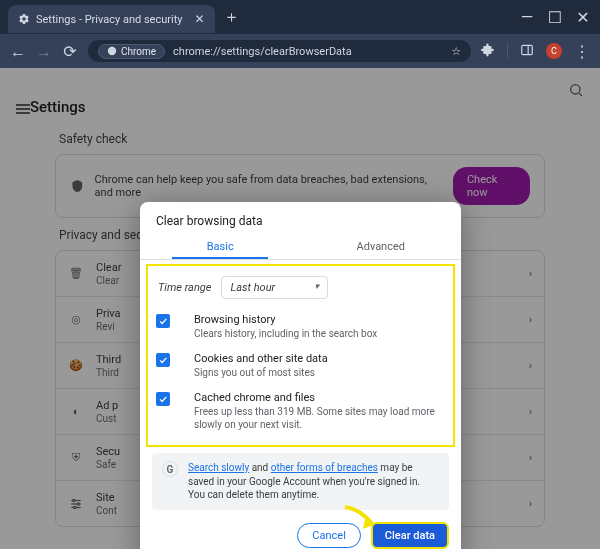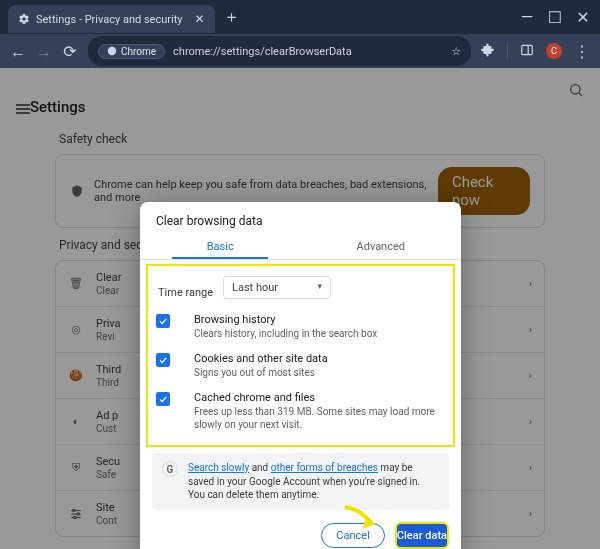--- a/index.html
+++ b/index.html
@@ -9,69 +9,69 @@
   .titlebar { height: 34px; background: #1f2a3c; display: flex; align-items: center; }
   .tab { display: flex; align-items: center; background: #344158; height: 28px; margin-left: 8px; margin-top: 4px; border-radius: 8px 8px 0 0; padding: 0 10px; gap: 6px; color: #d6dbe6; font-size: 11px; }
   .tab .gear { width: 12px; height: 12px; }
   .tab .x { color: #cfd6e3; font-size: 12px; margin-left: 6px; }
   .newtab { width: 22px; height: 22px; border-radius: 4px; margin-left: 6px; display: flex; align-items:center; justify-content:center; color:#cfd6e3; }
   .winbtns { margin-left:auto; display:flex; gap:14px; padding-right:10px; color:#cfd6e3; }
   .winbtns span { width:14px; height:14px; display:inline-flex; align-items:center; justify-content:center; }
 
   .addrbar { height: 34px; background: #344158; display:flex; align-items:center; padding:0 10px; gap:10px; color:#cfd6e3; }
   .navicon { width:16px; height:16px; display:inline-flex; align-items:center; justify-content:center; }
-  .omnibox { flex:1; background:#1f2a3c; border-radius:14px; height:30px; display:flex; align-items:center; padding:0 10px; gap:8px; font-size:11px; color:#cfd6e3; }
+  .omnibox { flex:1; background:#1f2a3c; border-radius:14px; height:22px; display:flex; align-items:center; padding:0 10px; gap:8px; font-size:11px; color:#cfd6e3; }
   .chip { background:#344158; border-radius:10px; padding:1px 8px; font-size:10px; color:#dfe4ee; border:1px solid #4a5a76; display:flex; align-items:center; gap:4px;}
   .addr-right { display:flex; gap:12px; align-items:center; }
   .avatar { width:16px; height:16px; border-radius:50%; background:#c6412f; color:#fff; font-size:9px; display:flex; align-items:center; justify-content:center; }
   .vsep { width:1px; height:16px; background:#4a5a76; }
 
   
   .page { position:absolute; top:68px; left:0; right:0; bottom:0; background:#fff; }
   .scrim { position:absolute; inset:0; background:rgba(0,0,0,0.40); }
   .page-header { display:flex; align-items:flex-end; height:48px; padding:0 16px; gap:0; color:#202124; position:relative;}
   .hamburger div { width:14px; height:2px; background:#5f6368; margin:2px 0; }
   .page-header h1 { font-size:15px; font-weight:500; }
   .search-icon-right { position:absolute; right:16px; top:14px; color:#5f6368; }
   .content { max-width:490px; margin:0 auto; padding-top:6px; color:#202124; }
   .section-title { font-size:12px; color:#424549; margin:10px 0 8px 4px; }
   .card { border:1px solid #dadce0; border-radius:8px; padding:12px 14px; display:flex; align-items:center; gap:10px; font-size:11px; color:#3c4043;justify-content:space-between; }
-  .check-now { margin-left:auto; background:#a16207; color:#fff; border-radius:14px; padding:6px 14px; font-size:15px; }
+  .check-now { margin-left:auto; background:#a21caf; color:#fff; border-radius:14px; padding:6px 14px; font-size:11px; }
   .rows-card { border:1px solid #dadce0; border-radius:8px; }
   .row { display:flex; align-items:center; padding:10px 12px; border-bottom:1px solid #e4e6ea; font-size:11px; color:#3c4043; gap:12px;}
   .row:last-child { border-bottom:none; }
   .row .ri { width:16px; height:16px; color:#5f6368; display:flex; align-items:center; justify-content:center;}
   .row .txt { flex:1; }
   .row .sub { color:#6a6e74; font-size:10px; margin-top:1px;}
   .row .chev { color:#5f6368; font-size:11px; }
 
   
   .modal { position:absolute; left:140px; top:202px; width:321px; background:#fff; border-radius:8px; box-shadow:0 4px 30px rgba(0,0,0,.35); padding-bottom:12px;}
   .modal-title { font-size:12px; color:#202124; padding:12px 16px 4px; }
   .tabs { display:flex; }
   .tabbtn { flex:1; text-align:center; font-size:11px; padding:8px 0 6px; color:#5f6368; position:relative;}
   .tabbtn.active { color:#1a73e8; }
   .tabbtn.active::after { content:""; position:absolute; left:20%; right:20%; bottom:0; height:2px; background:#1a73e8;}
   .tabdiv { height:1px; background:#e0e0e0; }
   .hl-box { border:2px solid #f3e400; margin:4px 6px; padding:6px 6px 8px; }
-  .tr-row { display:flex; align-items:flex-end; gap:10px; font-size:11px; color:#3c4043; padding:4px 4px 8px; }
+  .tr-row { display:flex; align-items:center; gap:10px; font-size:11px; color:#3c4043; padding:4px 4px 8px;font-style:italic; }
   .select { border:1px solid #dadce0; border-radius:4px; padding:4px 52px 4px 8px; font-size:11px; position:relative; color:#3c4043;}
   .select::after { content:"▾"; position:absolute; right:8px; top:4px; font-size:9px; color:#5f6368;}
   .chk-row { display:flex; gap:24px; padding:6px 2px; }
   .checkbox { width:14px; height:14px; background:#1a73e8; border-radius:2px; display:flex; align-items:center; justify-content:center; flex-shrink:0; margin-top:1px;}
   .checkbox svg { width:10px; height:10px; }
   .chk-text { font-size:11px; color:#202124; }
   .chk-sub { font-size:10px; color:#5f6368; margin-top:1px; line-height:1.3;}
   .info-box { margin:6px 12px 0; background:#f1f3f4; border-radius:4px; padding:8px 10px; display:flex; gap:10px; }
   .ginfo { font-size:10px; color:#3c4043; line-height:1.35; }
   .ginfo a { color:#1a73e8; text-decoration:underline; }
   .G { width:16px; height:16px; border-radius:50%; border:1px solid #dadce0; display:flex; align-items:center; justify-content:center; font-size:10px; font-weight:600; color:#5f6368; flex-shrink:0;}
   .actions { display:flex; justify-content:flex-end; gap:10px; padding:12px 12px 2px; align-items:center;border-radius:7px;}
   .btn-cancel { border:1px solid #1a73e8; color:#1a73e8; background:#fff; border-radius:14px; padding:5px 14px; font-size:11px; }
-  .btn-clear { background:#1a5bd8; color:#fff; border:2px solid #f3e400; border-radius:6px; padding:5px 0; font-size:11px; font-weight:500;}
+  .btn-clear { background:#1a5bd8; color:#fff; border:2px solid #f3e400; border-radius:6px; padding:5px 12px; font-size:11px; font-weight:500;}
   .arrow-annot { position:absolute; right:78px; bottom:28px; pointer-events:none;}
 </style>
 </head>
 <body>
 
 <div class="titlebar">
   <div class="tab">
     <svg class="gear" viewBox="0 0 24 24" fill="#cfd6e3">
         <path d="M19.14,12.94a7,7,0,0,0,.05-.94,7,7,0,0,0-.05-.94l2.11-1.65a.5.5,0,0,0,.12-.64l-2-3.46a.5.5,0,0,0-.61-.22l-2.49,1a7,7,0,0,0-1.63-.94L14.5,2.5A.5.5,0,0,0,14,2H10a.5.5,0,0,0-.49.42L9.36,5.15a7,7,0,0,0-1.63.94l-2.49-1a.5.5,0,0,0-.61.22l-2,3.46a.5.5,0,0,0,.12.64L4.86,11.06a7,7,0,0,0,0,1.88L2.75,14.59a.5.5,0,0,0-.12.64l2,3.46a.5.5,0,0,0,.61.22l2.49-1a7,7,0,0,0,1.63.94l.15,2.73A.5.5,0,0,0,10,22h4a.5.5,0,0,0,.49-.42l.15-2.73a7,7,0,0,0,1.63-.94l2.49,1a.5.5,0,0,0,.61-.22l2-3.46a.5.5,0,0,0-.12-.64ZM12,15.5A3.5,3.5,0,1,1,15.5,12,3.5,3.5,0,0,1,12,15.5Z"></path>
       </svg>

